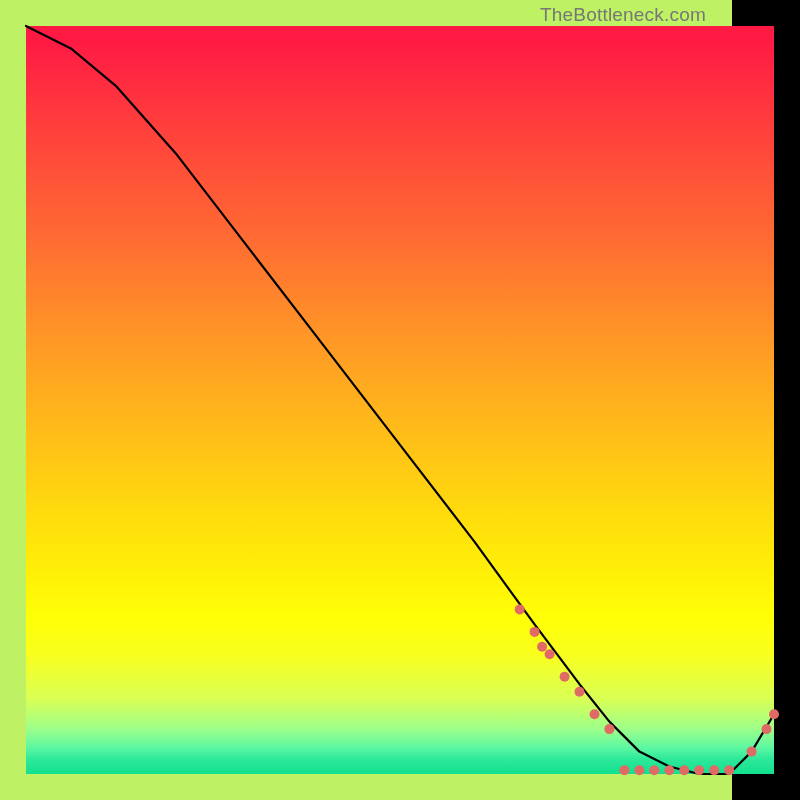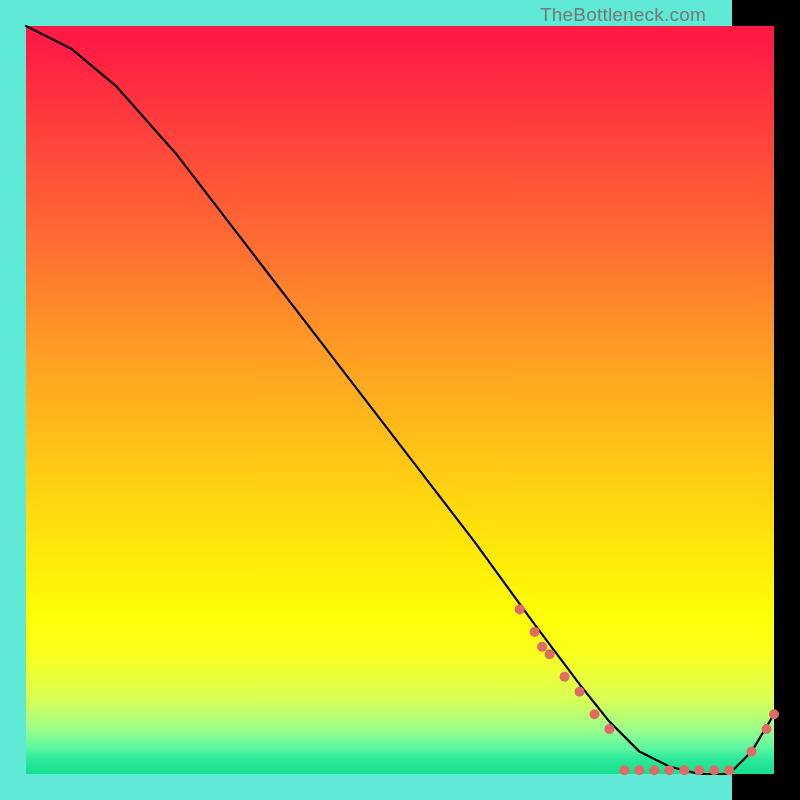--- a/index.html
+++ b/index.html
@@ -8,21 +8,21 @@
     width: 800px;
     height: 800px;
     background: #000;
     overflow: hidden;
     font-family: -apple-system, BlinkMacSystemFont, "Segoe UI", Arial, sans-serif;
   }
   .frame {
     position: relative;
     width: 732px;
     height: 800px;
-    background: #5eead4;
+    background: #bef264;
   }
   .plot {
     position: absolute;
     left: 26px;
     top: 26px;
     width: 748px;
     height: 748px;
     
     background: linear-gradient(
       to bottom,

